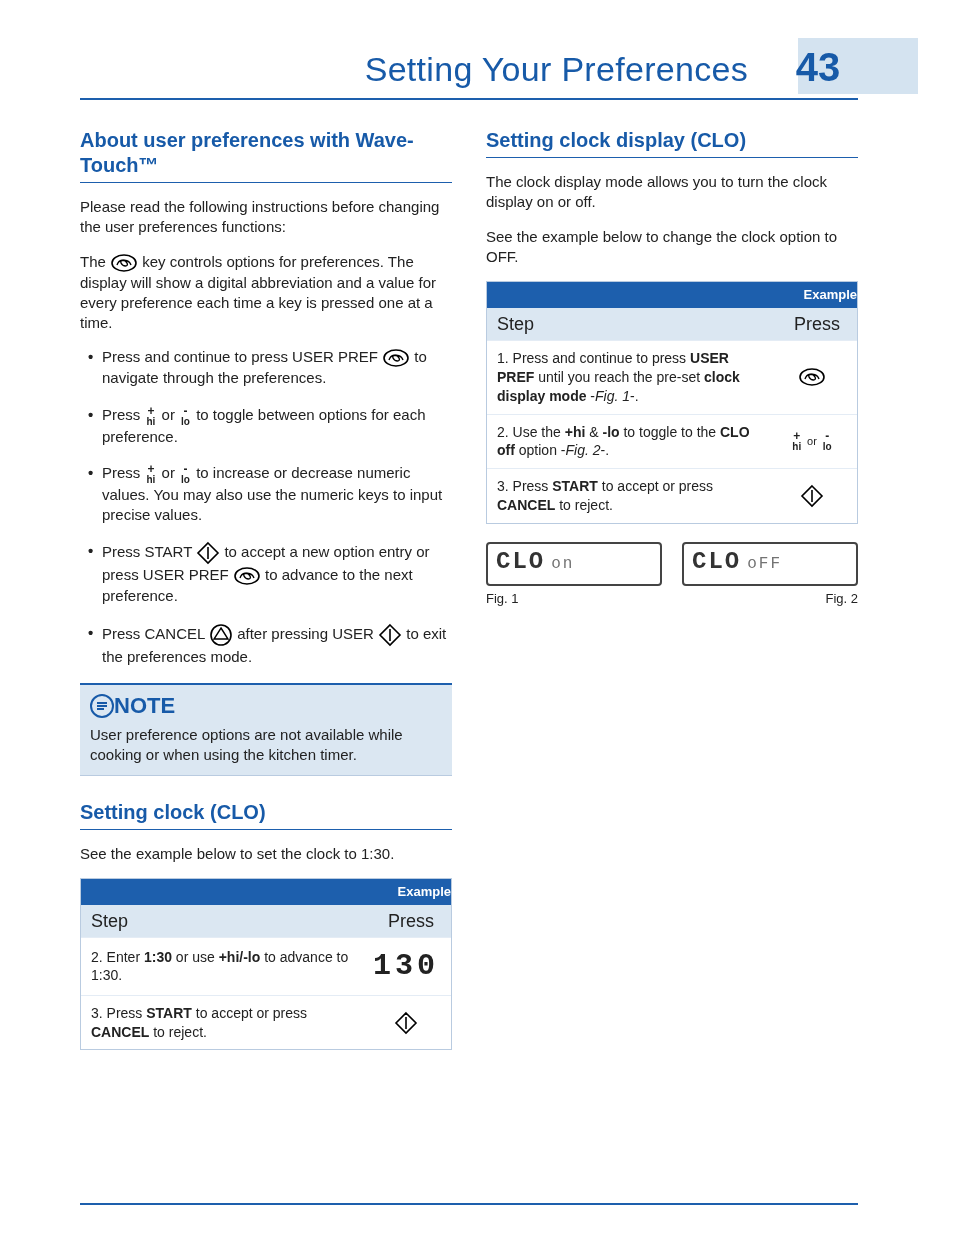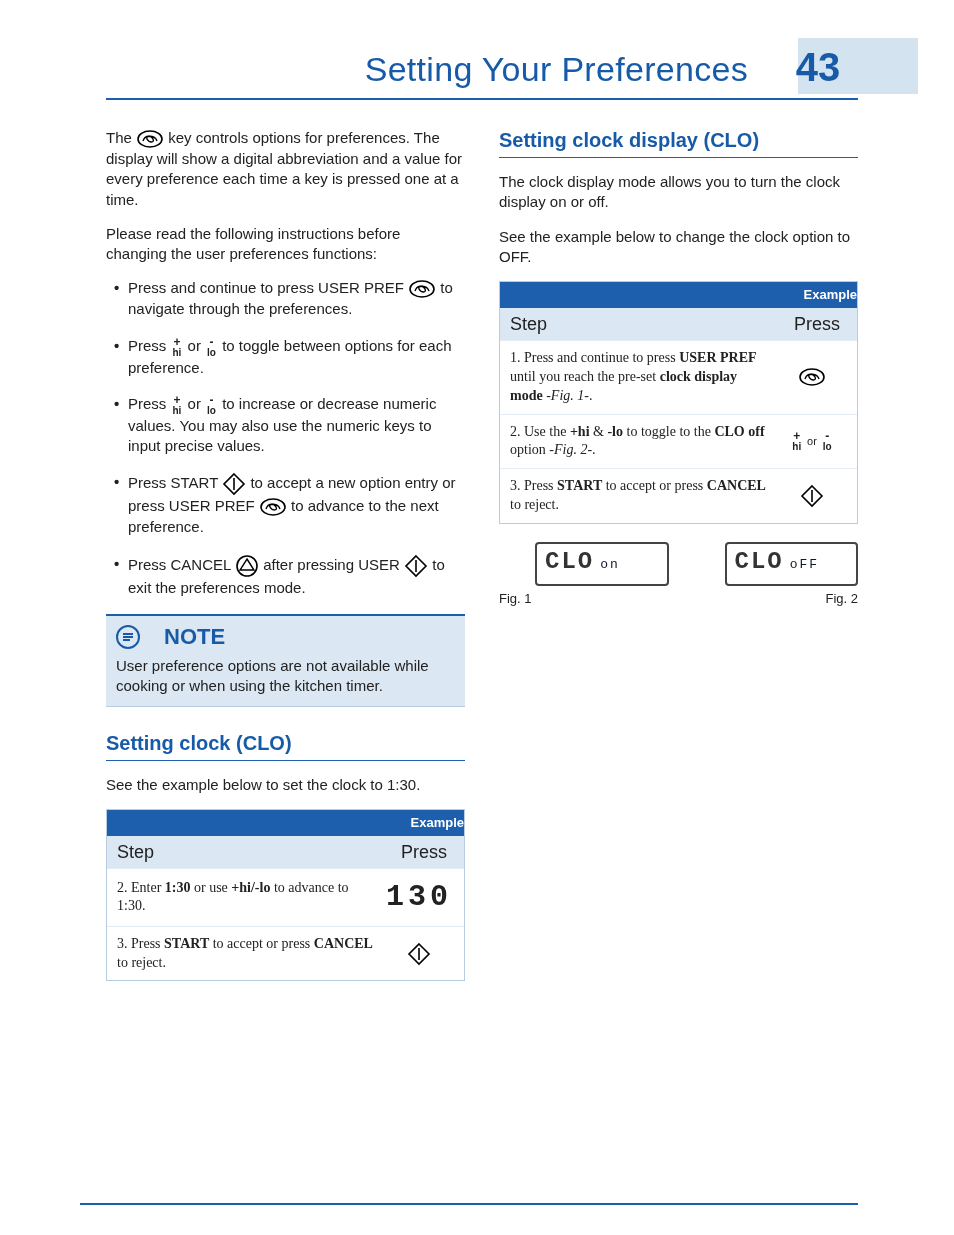--- a/index.html
+++ b/index.html
@@ -15,21 +15,21 @@
     background:#fff;
     font-family:Arial,Helvetica,sans-serif;
     color:var(--text);
     font-size:15px;
     line-height:1.35;
   }
   .page{
     width:918px;
     height:1235px;
     position:relative;
-    padding:40px 60px 40px 106px;
+    padding:40px 60px 40px 80px;
   }
   .side-tab{
     position:absolute;
     top:38px; right:0;
     width:120px; height:56px;
     background:#d4e3f0;
   }
   .page-head{
     display:flex;
     align-items:baseline;
@@ -96,21 +96,21 @@
   .hilo .sign{font-size:12px;font-weight:bold;}
   .hilo .lbl{font-weight:bold;}
   .note-box{
     background:var(--pale-blue);
     border-top:2px solid var(--rule);
     border-bottom:1px solid #b9cbe0;
     padding:6px 10px 10px 10px;
     margin:6px 0 24px 0;
   }
   .note-head{
-    display:flex;align-items:center;gap:24px;
+    display:flex;align-items:center;gap:0;
     color:var(--blue);
     font-size:22px;font-weight:bold;
     margin-bottom:4px;
   }
   .note-head .icon svg{display:block;}
   .tbl{
     width:100%;
     border:1px solid #b9cbe0;
     margin:6px 0 10px 0;
   }
@@ -130,21 +130,21 @@
   }
   .tbl .cols-head .c1{flex:1;}
   .tbl .cols-head .c2{width:60px;text-align:center;}
   .tbl .row{
     display:flex;
     align-items:center;
     padding:8px 10px;
     font-size:14px;
     border-top:1px solid #e4ecf5;
   }
-  .tbl .row .c1{flex:1;padding-right:8px;font-family:Liberation Serif, serif;}
+  .tbl .row .c1{flex:1;padding-right:8px;}
   .tbl .row .c2{width:70px;text-align:center;}
   .big130{
     font-family:"Courier New",monospace;
     font-size:30px;
     font-weight:bold;
     letter-spacing:4px;
   }
   .disp-row{
     display:flex;
     justify-content:space-between;
@@ -158,24 +158,23 @@
     border:2px solid #444;
     border-radius:4px;
     padding:6px 8px 2px 8px;
     font-family:"Courier New",monospace;
     letter-spacing:2px;
     display:flex;
     align-items:baseline;
     gap:6px;
     color:#333;
     height:44px;
-    margin-left:36px;
   }
   .lcd .big{font-size:24px;font-weight:bold;line-height:1;}
-  .lcd .sm{font-size:13px;color:#0f172a;line-height:1;padding-bottom:2px;}
+  .lcd .sm{font-size:16px;color:#737373;line-height:1;padding-bottom:2px;}
   .fig-cap{font-size:13px;margin-top:4px;}
   .bottom-rule{
     position:absolute;
     left:80px; right:60px; bottom:30px;
     border-top:2px solid var(--rule);
   }
   b{font-weight:bold;}
 </style>
 </head>
 <body>
@@ -207,30 +206,31 @@
   <div class="side-tab"></div>
 
   <div class="page-head">
     <span class="page-title">Setting Your Preferences</span>
     <span class="page-num">43</span>
   </div>
 
   <div class="cols">
 
     <div class="col">
+      <h2 class="sec">About user preferences with Wave-Touch™</h2>
+
+      <p>Please read the following instructions before changing the user preferences functions:</p>
 
       <p>
         <span>The </span>
         <span class="icon pref-icon"><svg width="28" height="20">
               <use href="#svg-pref"></use>
             </svg></span>
         <span> key controls options for preferences. The display will show a digital abbreviation and a value for every preference each time a key is pressed one at a time.</span>
       </p>
-
-      <p>Please read the following instructions before changing the user preferences functions:</p>
 
       <ul class="bul">
         <li>
           <span>Press and continue to press USER PREF </span>
           <span class="icon pref-icon"><svg width="28" height="20">
                 <use href="#svg-pref"></use>
               </svg></span>
           <span> to navigate through the preferences.</span>
         </li>
         <li>

